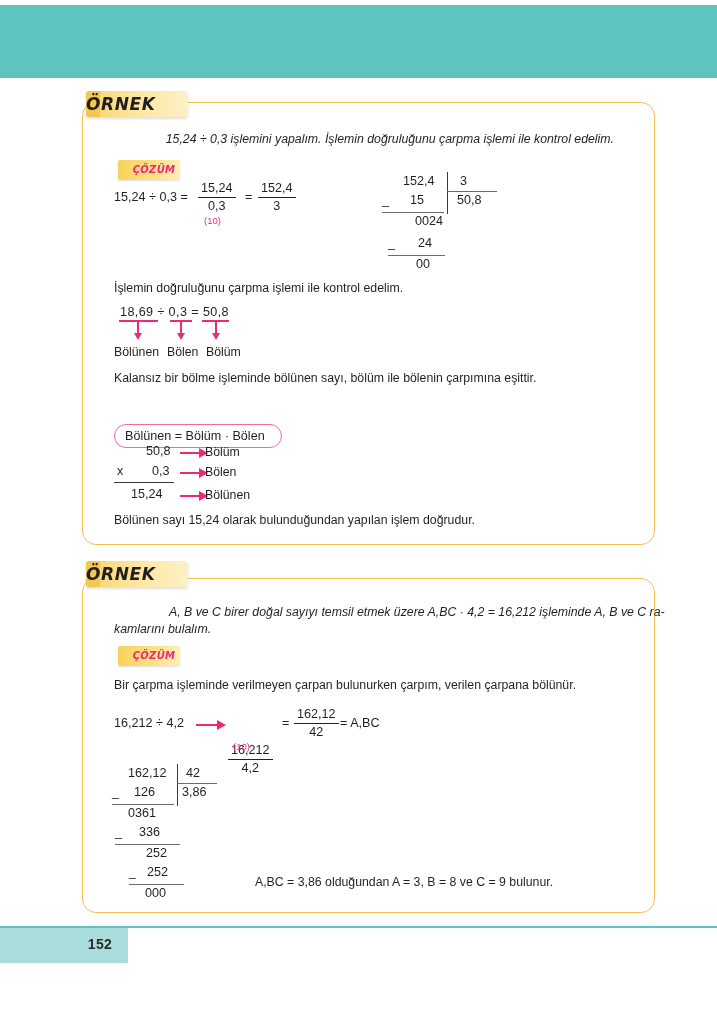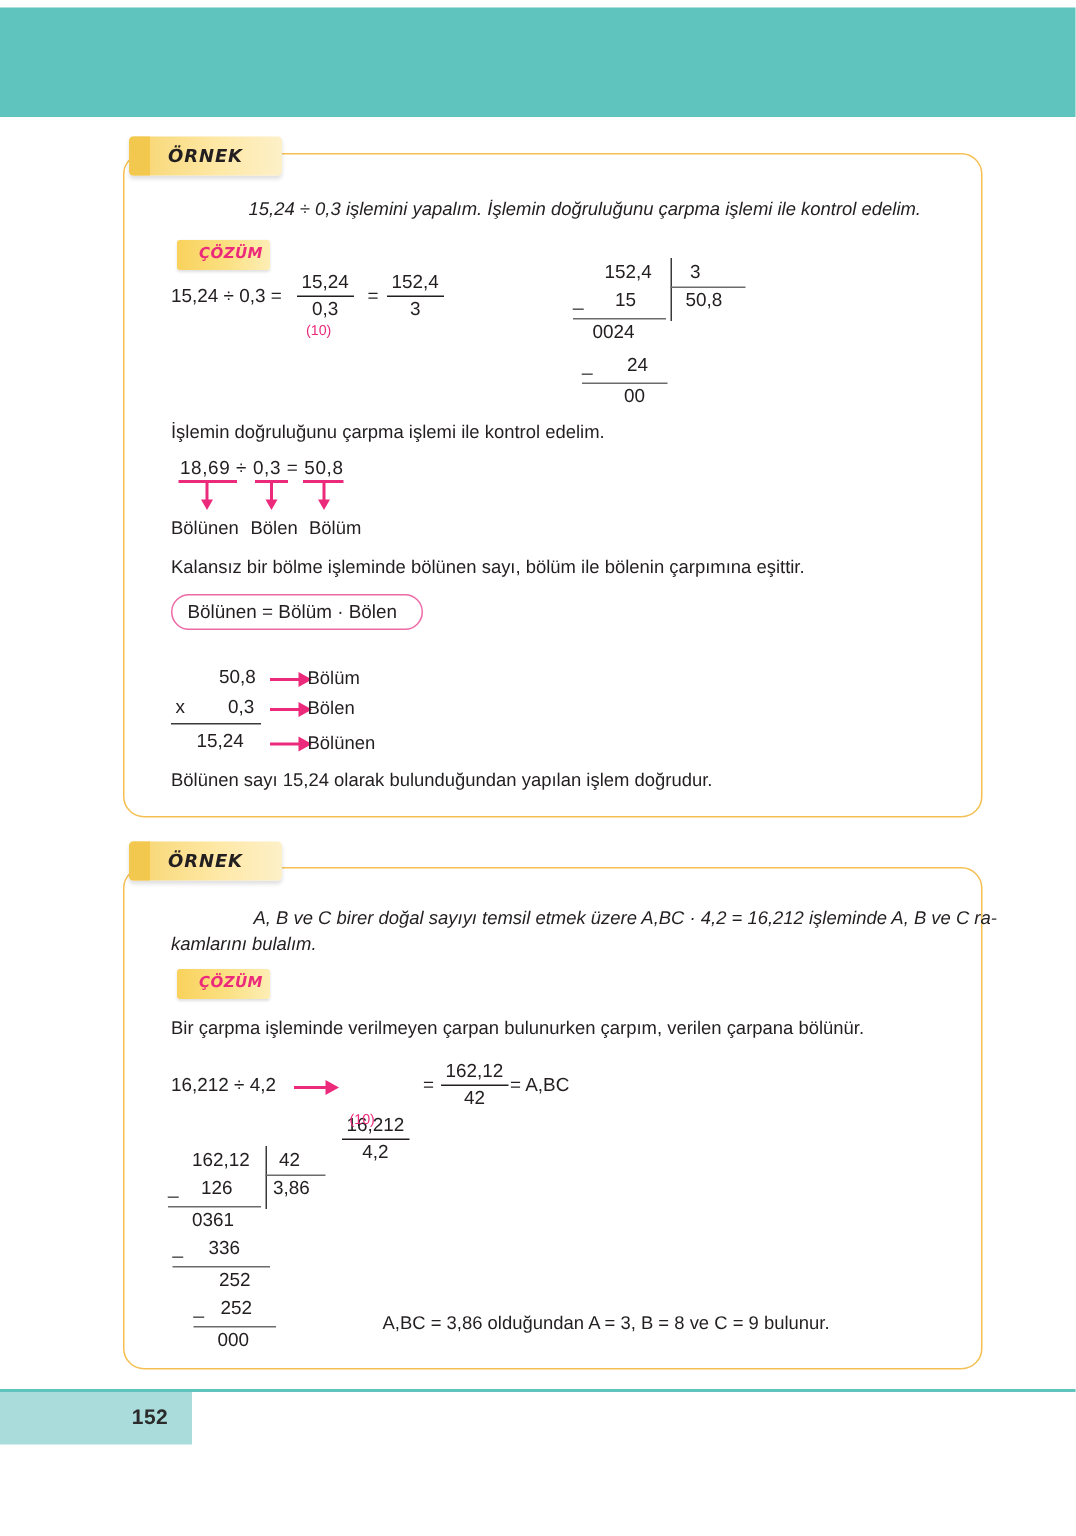--- a/index.html
+++ b/index.html
@@ -82,23 +82,23 @@
     left: 0; top: 0;
     width: 14px; height: 100%;
     background: #f2c84e;
     border-radius: 3px 0 0 3px;
   }
   .ornek-label {
     position: absolute;
     left: 0; top: 0;
     width: 102px; height: 26px;
     line-height: 26px;
-    text-align: center;
+    text-align: left;
     font-family: "DejaVu Sans", sans-serif;
-    font-size: 12px;
+    font-size: 17px;
     font-weight: bold;
     font-style: italic;
     letter-spacing: .6px;
     color: #231f20;
     z-index: 2;
   }
   #tab1 { left: 86px; top: 91px; }
   #tab2 { left: 86px; top: 561px; }
 
   
@@ -258,21 +258,21 @@
 <div class="ld" style="left:385px; top:174px; width:120px; height:100px;">
   <span class="row" style="left:18px; top:0px;">152,4</span>
   <span class="vline" style="left:62px; top:-2px; height:42px;"></span>
   <span class="row" style="left:75px; top:0px;">3</span>
   <span class="hline" style="left:62px; top:17px; width:50px;"></span>
   <span class="row" style="left:72px; top:19px;">50,8</span>
 
   <span class="row" style="left:-3px; top:19px;">_</span>
   <span class="row" style="left:25px; top:19px;">15</span>
   <span class="hline" style="left:-3px; top:38px; width:62px;"></span>
-  <span class="row" style="left:10px; top:40px;">0024</span>
+  <span class="row" style="left:30px; top:40px;">0024</span>
 
   <span class="row" style="left:3px; top:62px;">_</span>
   <span class="row" style="left:33px; top:62px;">24</span>
   <span class="hline" style="left:3px; top:81px; width:57px;"></span>
   <span class="row" style="left:31px; top:83px;">00</span>
 </div>
 
 <div class="txt" style="left:114px; top:280px;">İşlemin doğruluğunu çarpma işlemi ile kontrol edelim.</div>
 
 <div class="mono-num" style="left:120px; top:305px; letter-spacing:.4px;">18,69 ÷ 0,3 = 50,8</div>
@@ -284,21 +284,21 @@
 <div class="pink-arrow-down" style="left:137px; top:322px; height:12px;"></div>
 <div class="pink-arrow-down" style="left:180px; top:322px; height:12px;"></div>
 <div class="pink-arrow-down" style="left:215px; top:322px; height:12px;"></div>
 
 <div class="txt" style="left:114px; top:344px;">Bölünen</div>
 <div class="txt" style="left:167px; top:344px;">Bölen</div>
 <div class="txt" style="left:206px; top:344px;">Bölüm</div>
 
 <div class="txt" style="left:114px; top:370px;">Kalansız bir bölme işleminde bölünen sayı, bölüm ile bölenin çarpımına eşittir.</div>
 
-<div class="formula-box" style="left:114px; top:396px; width:168px; height:24px;text-align:right;">
+<div class="formula-box" style="left:114px; top:424px; width:168px; height:24px;text-align:right;">
   <span>Bölünen = Bölüm · Bölen</span>
 </div>
 
 <div class="mono-num" style="left:146px; top:444px;">50,8</div>
 <div class="pink-arrow-right" style="left:180px; top:452px; width:20px;"></div>
 <div class="txt" style="left:205px; top:444px;">Bölüm</div>
 
 <div class="mono-num" style="left:117px; top:464px;">x</div>
 <div class="mono-num" style="left:152px; top:464px;">0,3</div>
 <div class="pink-arrow-right" style="left:180px; top:472px; width:20px;"></div>

